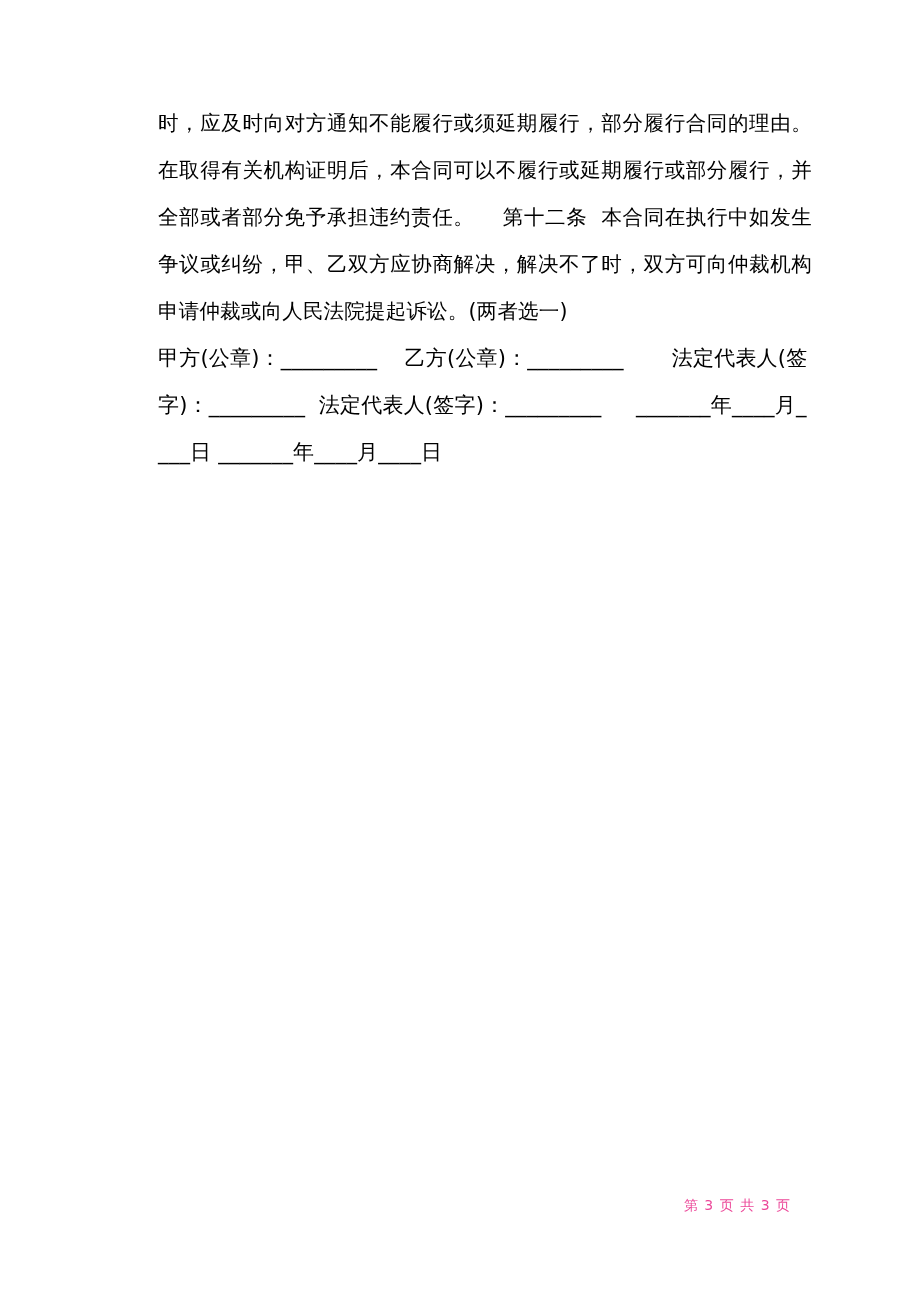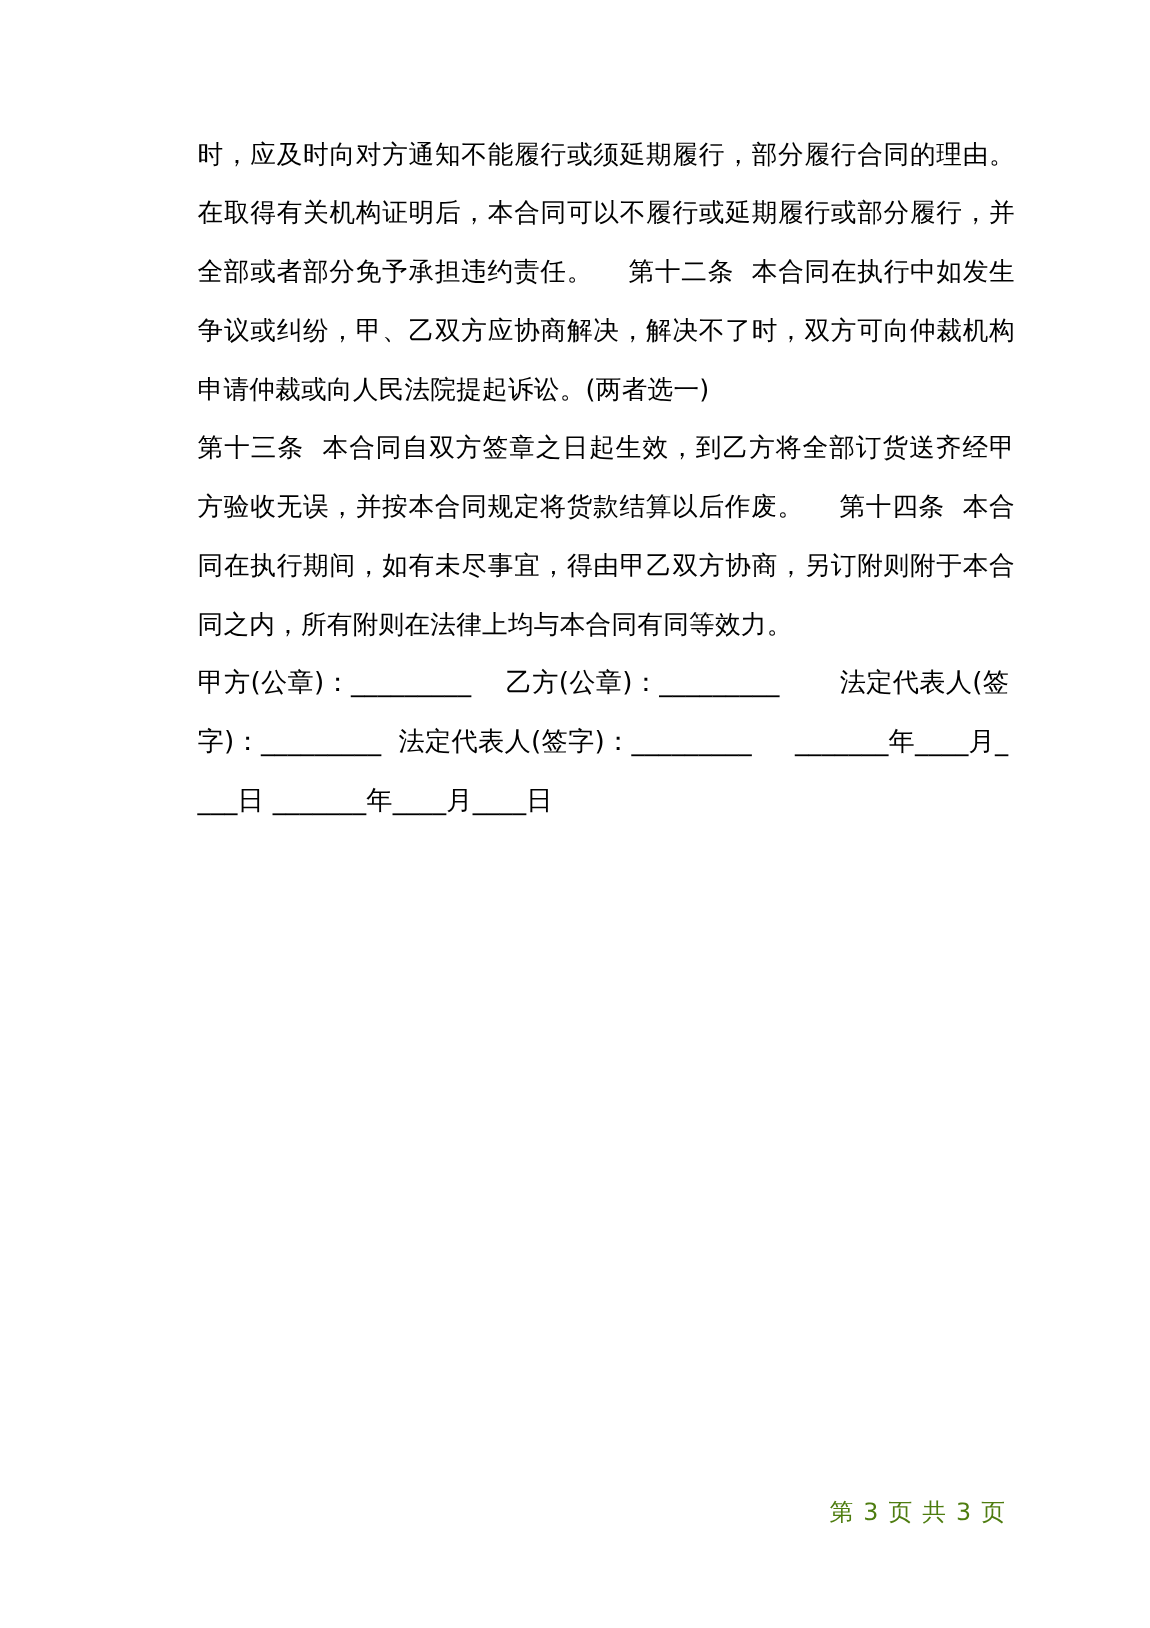--- a/index.html
+++ b/index.html
@@ -56,36 +56,35 @@
   .footer {
     position: absolute;
     left: 0;
     top: 1197px;
     width: 920px;
     text-align: center;
     padding-right: 0;
   }
   .footer-inner {
     position: absolute;
-    right: 140px;
+    right: 154px;
     top: 0;
-    font-size: 19px;
-    color: #4d7c0f;
+    font-size: 14px;
+    color: #ec4899;
     letter-spacing: 1px;
     white-space: nowrap;
   }
 </style>
 </head>
 <body>
 
 <div class="page">
 
   <div class="doc-body">
     <p class="para">时，应及时向对方通知不能履行或须延期履行，部分履行合同的理由。在取得有关机构证明后，本合同可以不履行或延期履行或部分履行，并全部或者部分免予承担违约责任。    第十二条  本合同在执行中如发生争议或纠纷，甲、乙双方应协商解决，解决不了时，双方可向仲裁机构申请仲裁或向人民法院提起诉讼。(两者选一)</p>
-    <p class="para">第十三条  本合同自双方签章之日起生效，到乙方将全部订货送齐经甲方验收无误，并按本合同规定将货款结算以后作废。    第十四条  本合同在执行期间，如有未尽事宜，得由甲乙双方协商，另订附则附于本合同之内，所有附则在法律上均与本合同有同等效力。</p>
     <p class="signature-block">甲方(公章)：_________    乙方(公章)：_________       法定代表人(签字)：_________  法定代表人(签字)：_________     _______年____月____日 _______年____月____日</p>
   </div>
 
   <div class="footer">
     <span class="footer-inner">第 3 页 共 3 页</span>
   </div>
 
 </div>
 
 </body></html>

